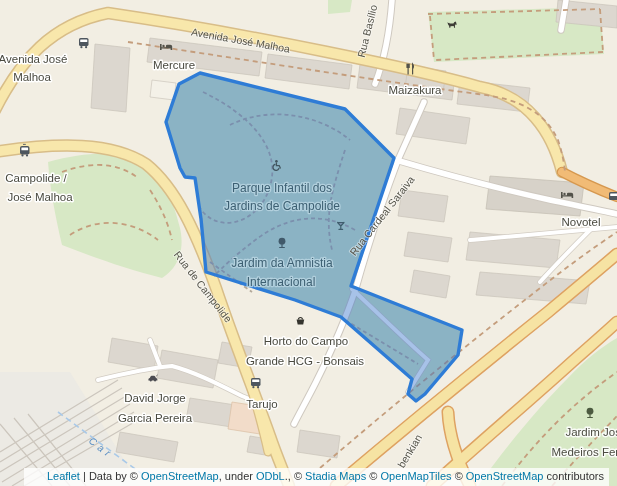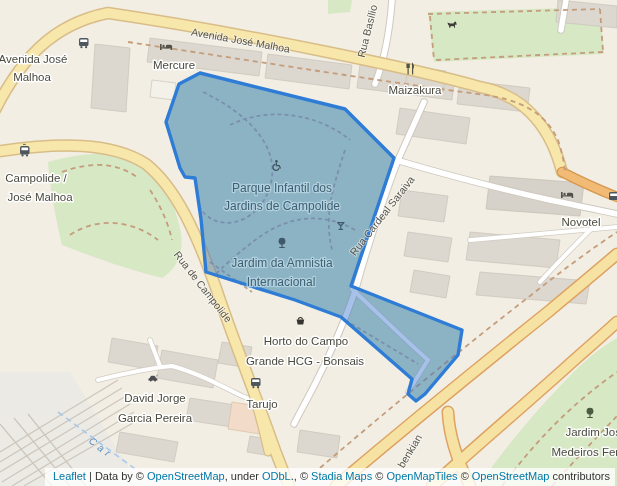--- a/index.html
+++ b/index.html
@@ -31,22 +31,22 @@
   .poi{font:11.5px "Liberation Sans",sans-serif;fill:#49493f;text-anchor:middle;
        paint-order:stroke;stroke:#ffffff;stroke-width:2.8px;stroke-linejoin:round}
   .poi-end{font:11.5px "Liberation Sans",sans-serif;fill:#4c4c42;text-anchor:end;
        paint-order:stroke;stroke:rgba(255,255,255,.85);stroke-width:2.8px;stroke-linejoin:round}
   .street{font:10.5px "Liberation Sans",sans-serif;fill:#55544a;text-anchor:middle;
        paint-order:stroke;stroke:rgba(255,255,255,.45);stroke-width:2px;stroke-linejoin:round}
   .parklbl{font:12px "Liberation Sans",sans-serif;fill:#3d6073;text-anchor:middle;
        paint-order:stroke;stroke:rgba(185,213,226,.85);stroke-width:2.6px;stroke-linejoin:round}
   .waterlbl{font:italic 10px "Liberation Sans",sans-serif;fill:#5b8fc3;letter-spacing:4px}
   
-  #attribution{position:absolute;right:2px;bottom:0;background:rgba(255,255,255,.78);
-       padding:2px 5px 3px 8px;font:11px "Liberation Sans",sans-serif;color:#333;
+  #attribution{position:absolute;right:8px;bottom:0;background:rgba(255,255,255,.78);
+       padding:2px 5px 3px 23px;font:11px "Liberation Sans",sans-serif;color:#333;
        white-space:pre;line-height:13px}
   #attribution a{color:#0078A8;text-decoration:none;cursor:pointer}
   #attribution span{white-space:pre}
 </style>
 </head>
 <body>
 
 <div id="stage">
 <svg width="617" height="486" viewBox="0 0 617 486">
 

